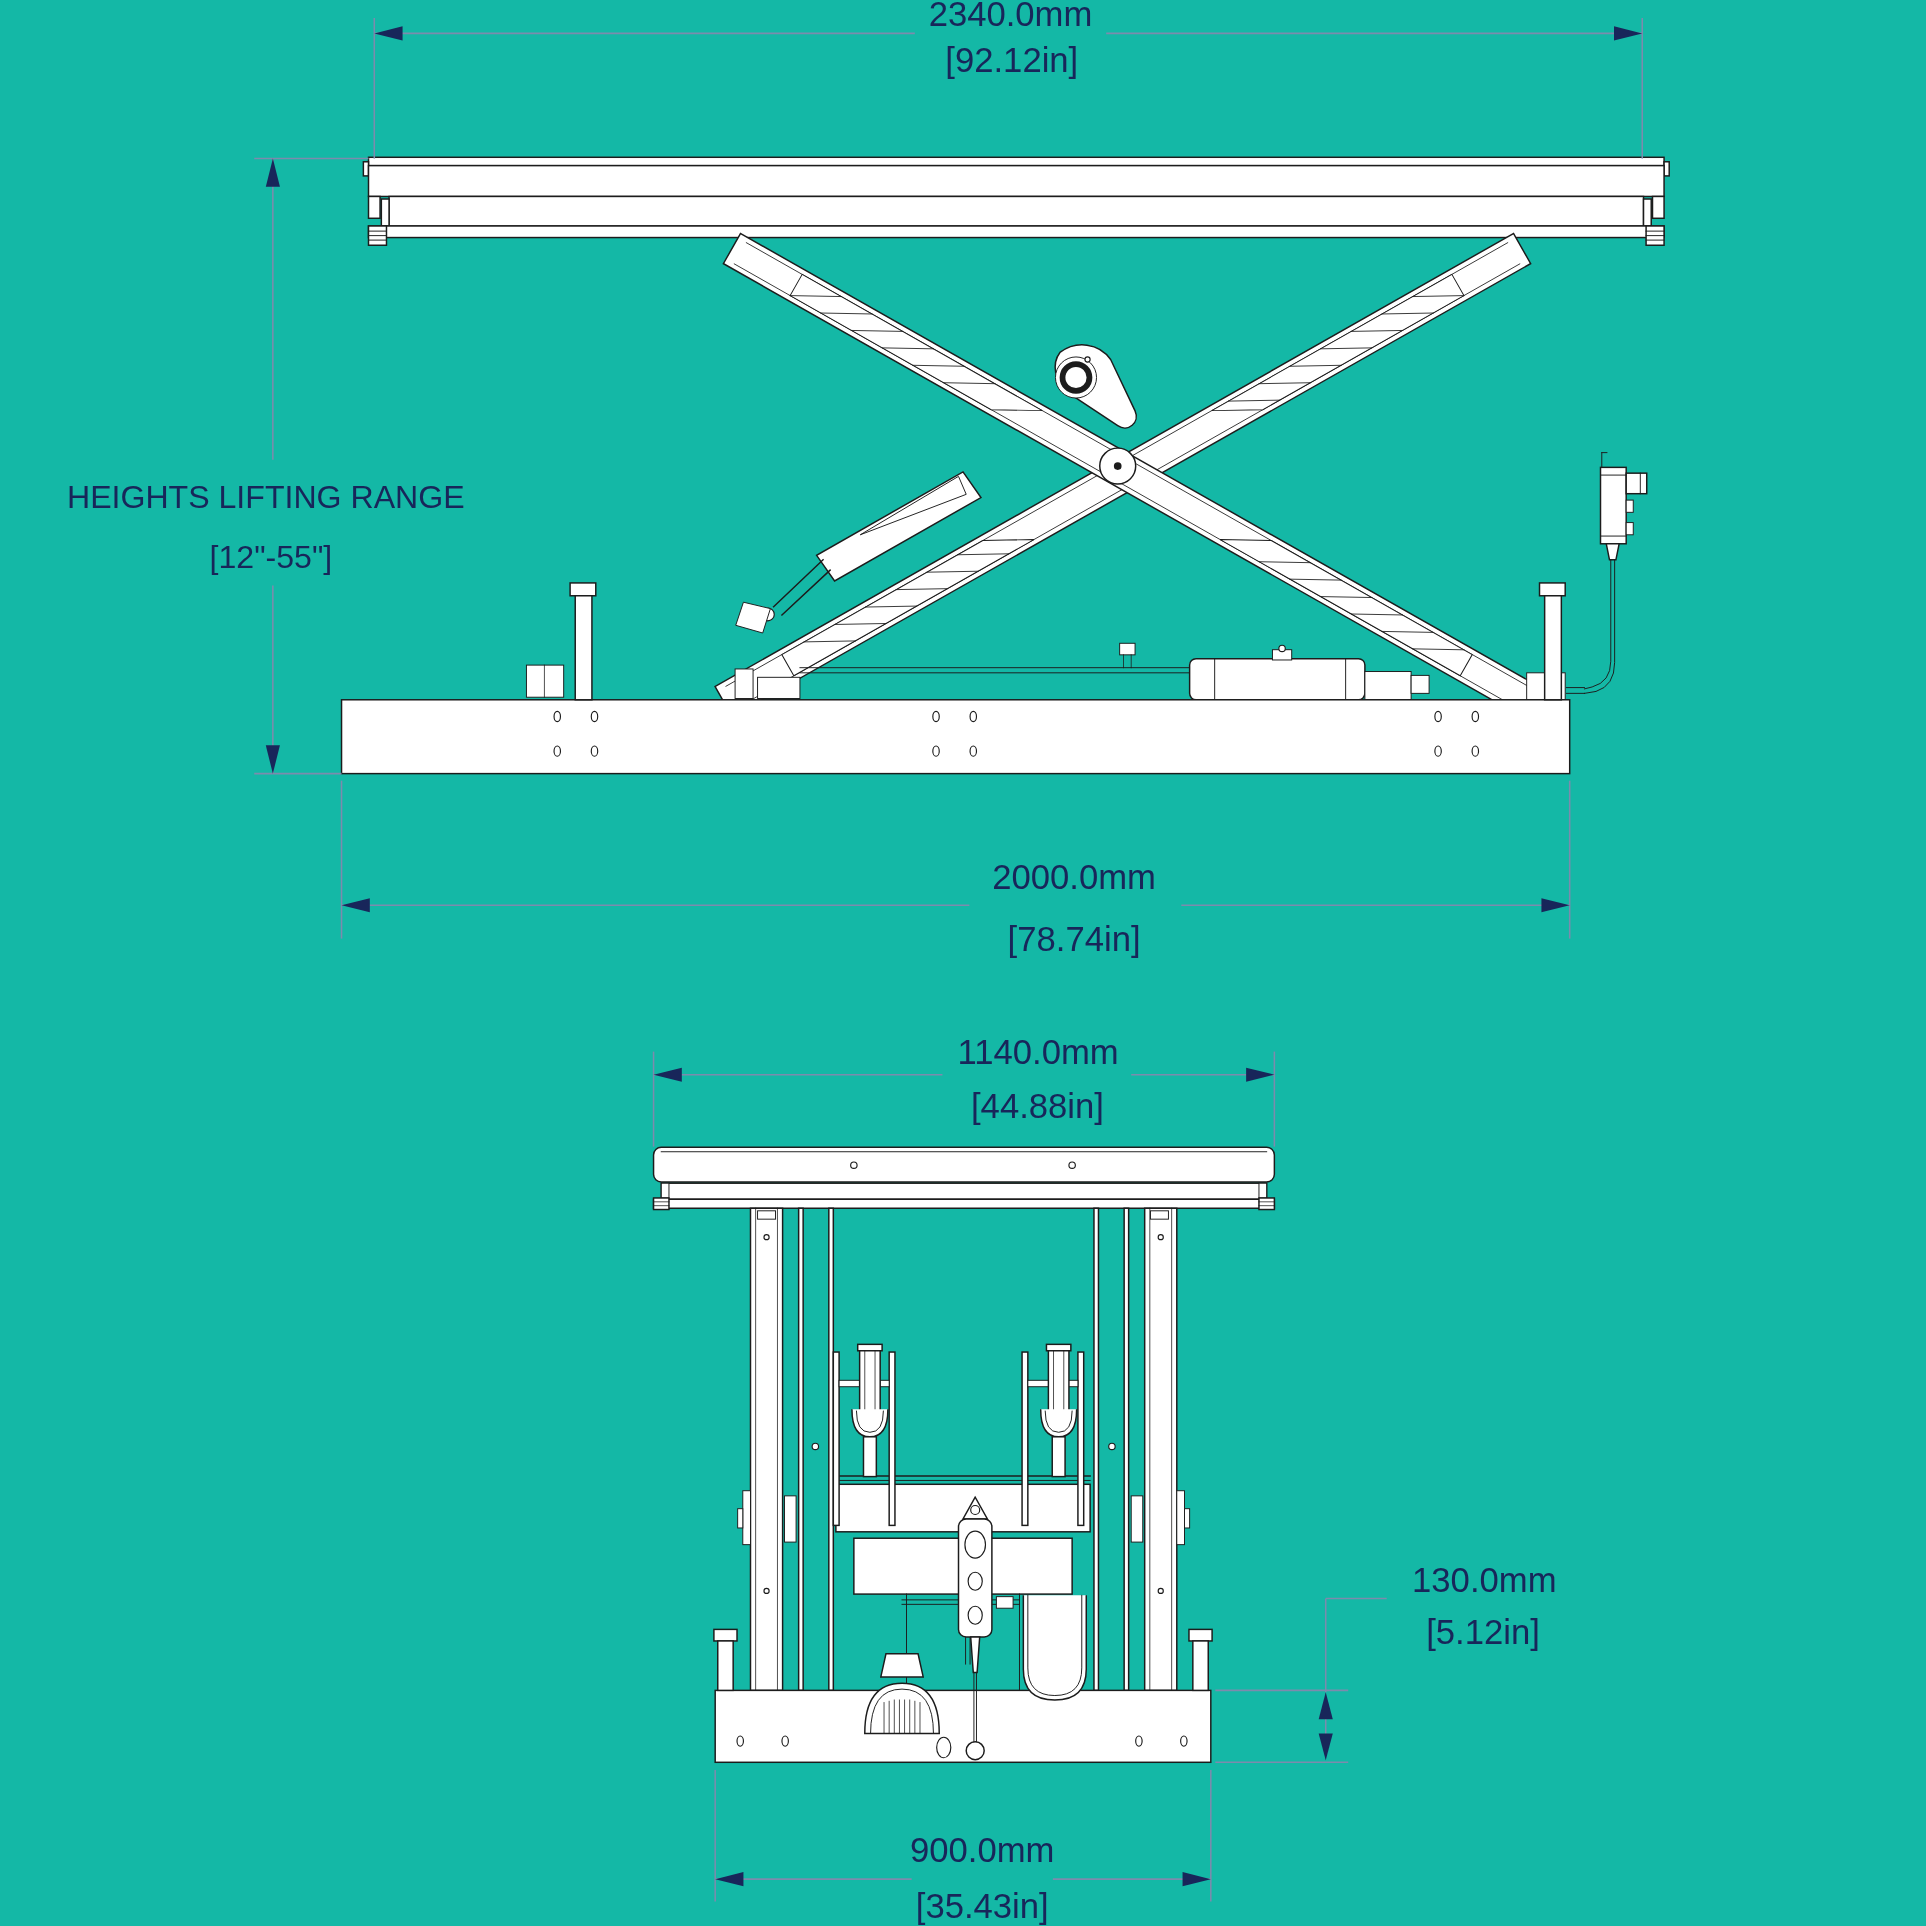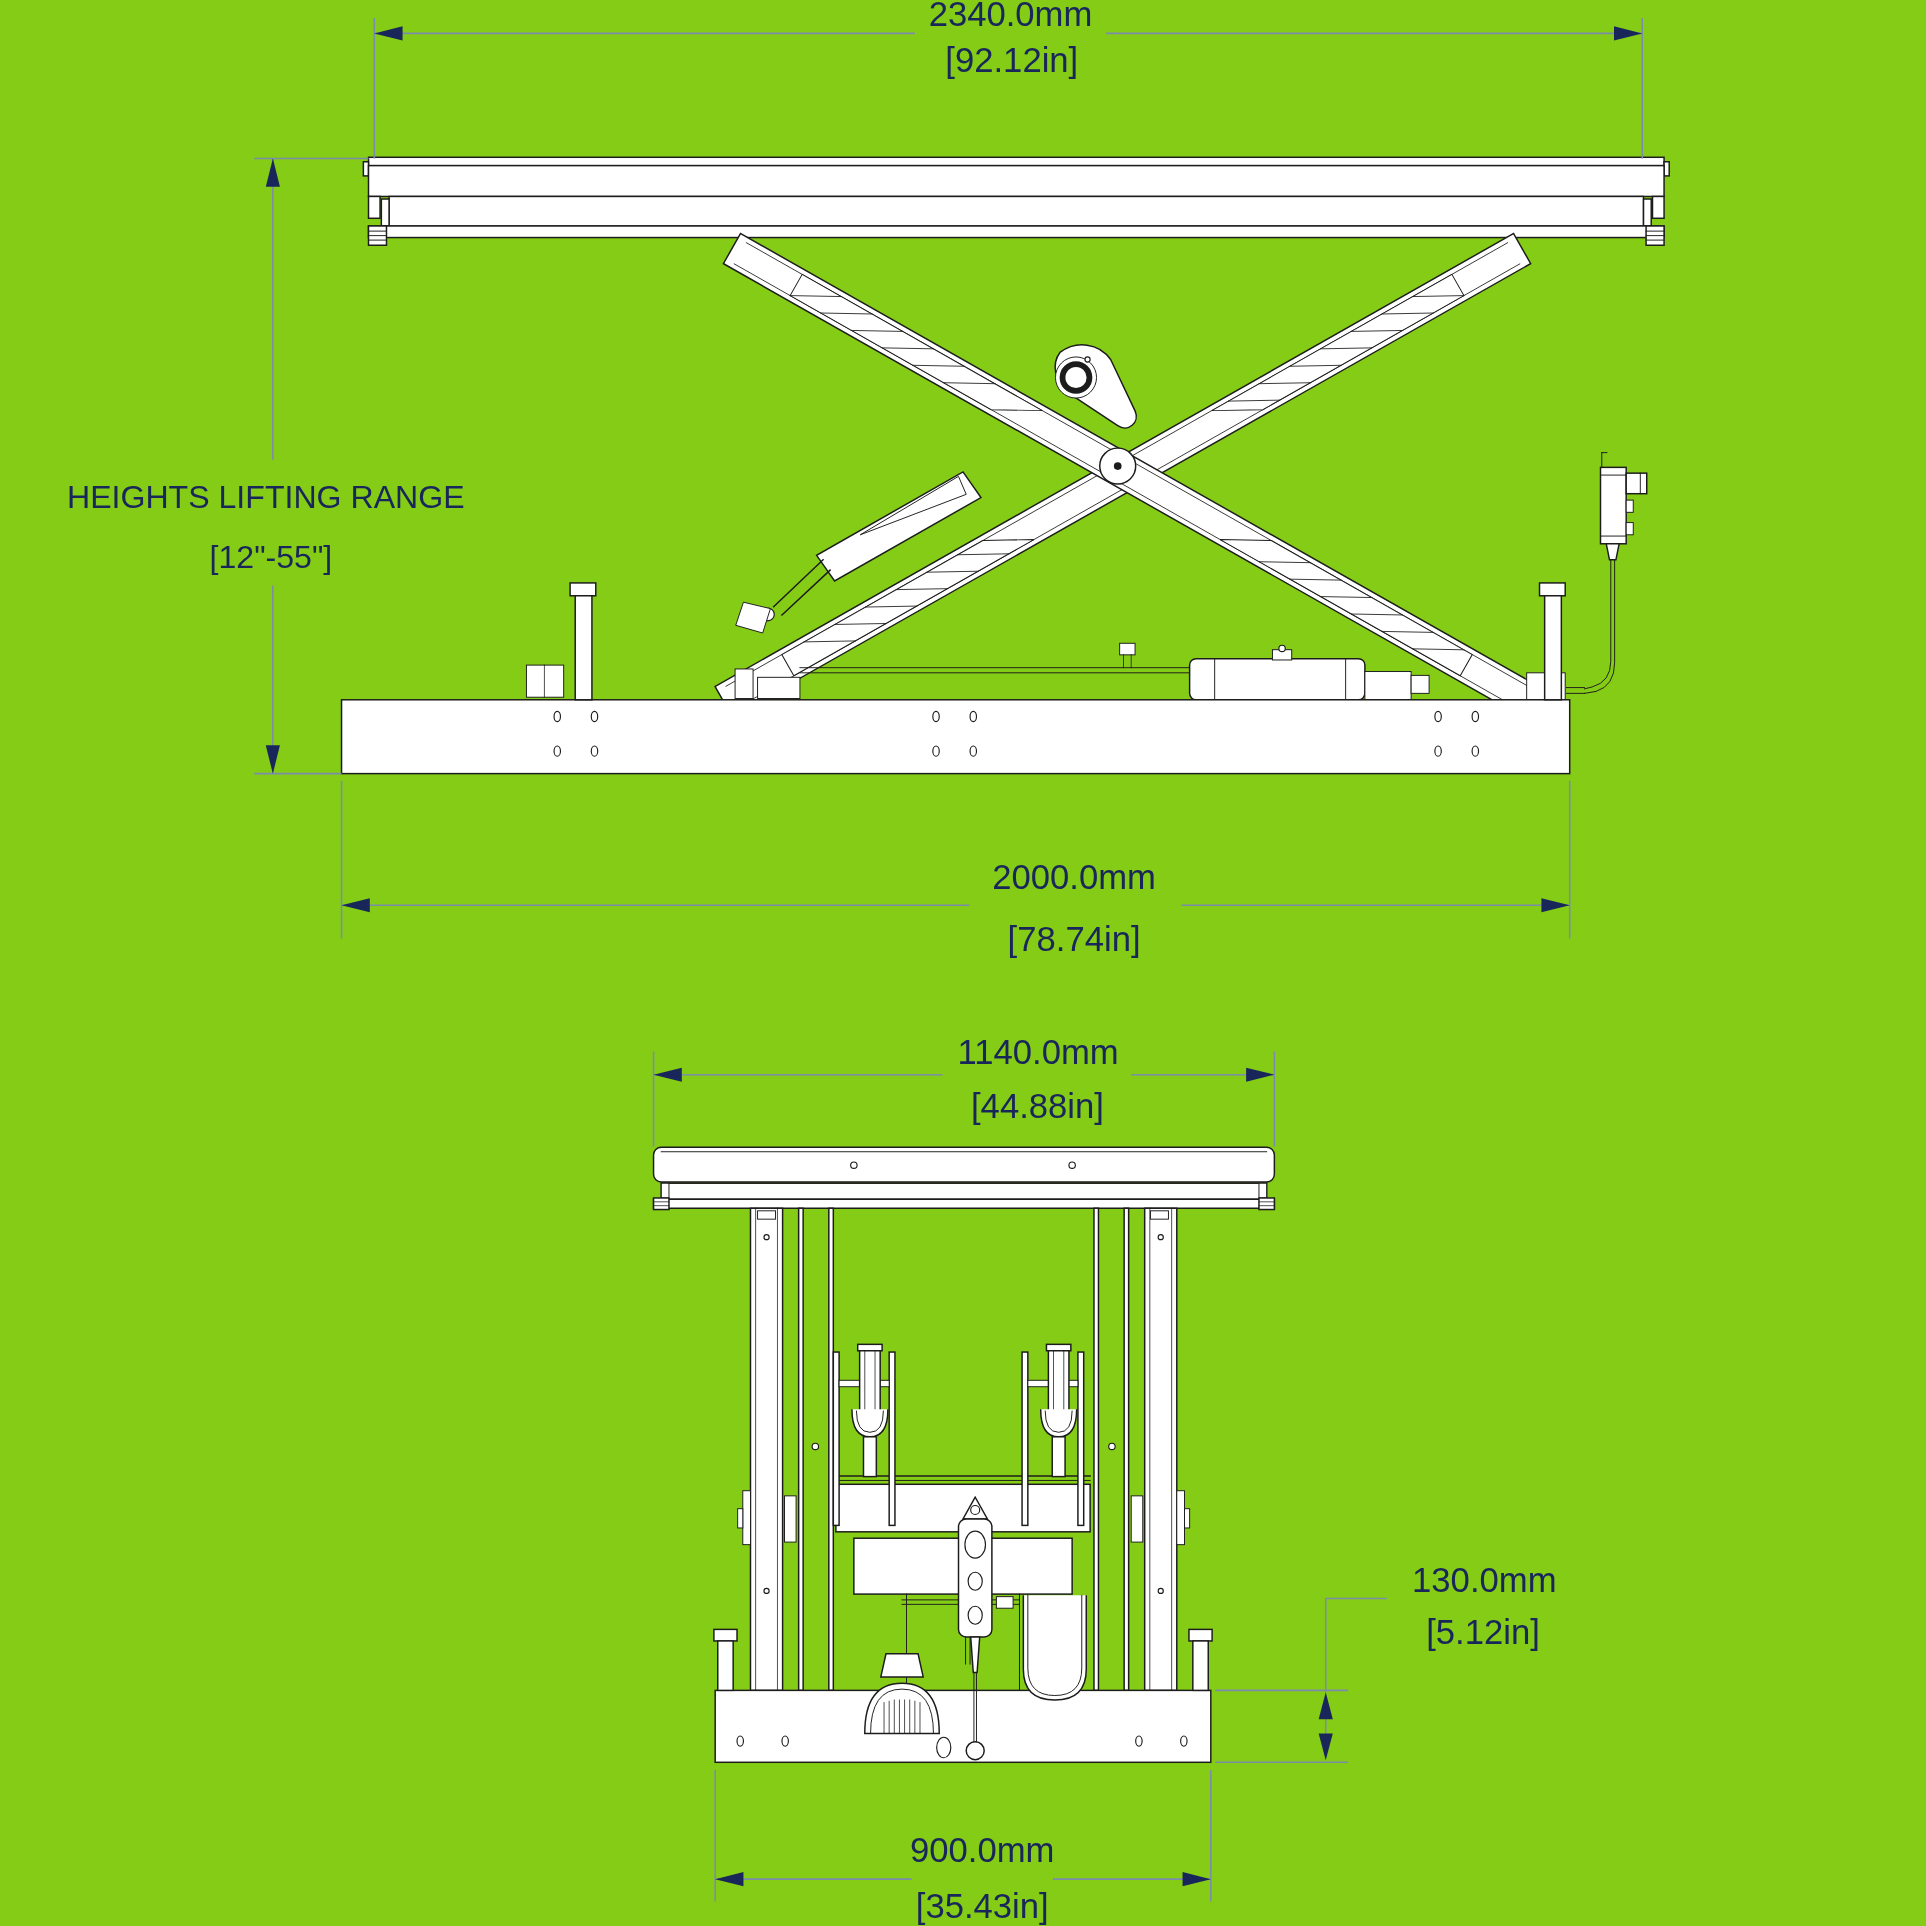--- a/index.html
+++ b/index.html
@@ -1,16 +1,16 @@
 <!DOCTYPE html>
 <html style="--line: #1c1c1c; --dimline: #7d8bad; --dimtext: #18265a;font-size:10.3px"><head>
 <meta charset="utf-8">
 <style>
   html,body{margin:0;padding:0;background:#ffffff;}
-  #stage{position:relative;width:1926px;height:1926px;background:#84cc16;overflow:hidden;}
+  #stage{position:relative;width:1926px;height:1926px;background:#14b8a6;overflow:hidden;}
   svg{position:absolute;left:0;top:0;}
   .ln{fill:none;stroke:var(--line);stroke-width:2.3px;stroke-linecap:square;}
   .lnw{fill:#fff;stroke:var(--line);stroke-width:2.3px;}
   .thin{stroke-width:1.5px;}
   .hair{stroke-width:1.2px;}
   .dim{fill:none;stroke:var(--dimline);stroke-width:2.4px;}
   .arrow{fill:var(--dimtext);stroke:none;}
   .hole{fill:#fff;stroke:var(--line);stroke-width:1.8px;}
   .dot{fill:var(--line);stroke:none;}
   text{font-family:"Liberation Sans","DejaVu Sans",sans-serif;fill:var(--dimtext);}

